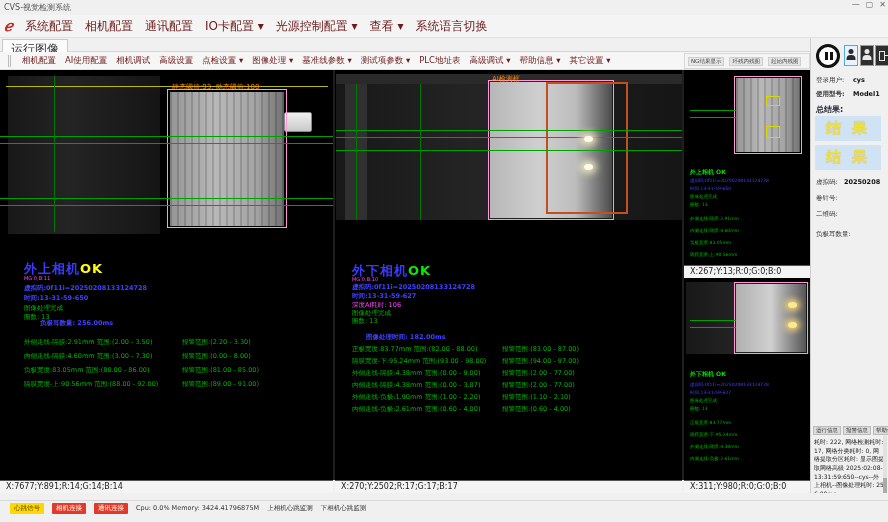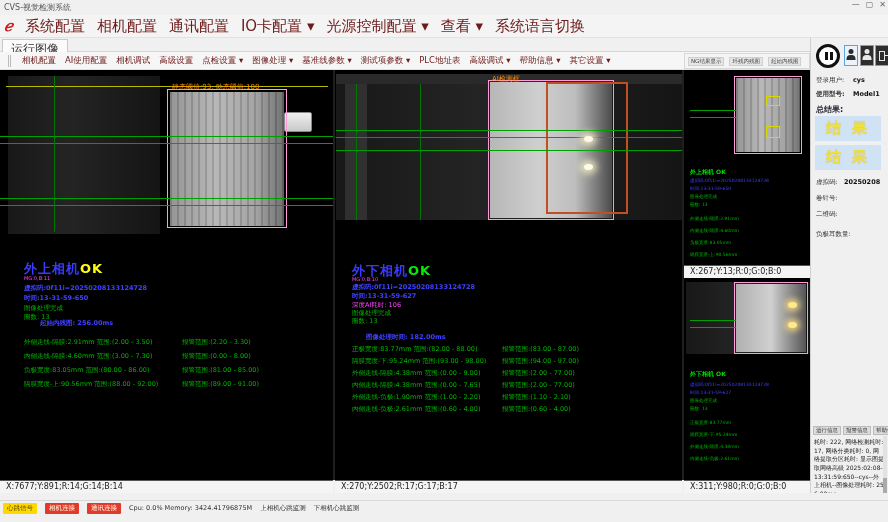--- a/index.html
+++ b/index.html
@@ -7,21 +7,21 @@
   body{font-family:"DejaVu Sans",sans-serif;}
   #app{position:relative;width:888px;height:522px;background:#f0f0f0;overflow:hidden;}
   .abs{position:absolute;}
 
   
   .titlebar{top:0;left:0;width:888px;height:15px;background:#f0f0f0;font-size:8px;color:#555;padding:2px 0 0 4px;}
   .winbtns{top:0;right:2px;height:14px;display:flex;gap:6px;font-size:8px;color:#666;}
   .winbtns span{cursor:default;}
   .menubar{top:15px;left:0;width:888px;height:23px;background:#f4f4f4;display:flex;align-items:center;gap:12px;padding-left:4px;border-bottom:1px solid #e2e2e2;}
   .logo{font-family:"DejaVu Serif",serif;font-style:italic;font-weight:bold;font-size:15px;color:#c22;line-height:1;}
-  .menu-item{font-size:15px;color:#6d1a1a;white-space:nowrap;}
+  .menu-item{font-size:12px;color:#6d1a1a;white-space:nowrap;}
   .tabrow{top:38px;left:0;width:810px;height:14px;border-bottom:1px solid #d5d5d5;background:#f0f0f0;}
   .tab{display:inline-block;margin-left:2px;font-size:12px;color:#333;background:#fbfbfb;border:1px solid #c9c9c9;border-bottom:none;padding:1px 8px 2px;}
   .toolbar{top:52px;left:0;width:810px;height:18px;background:#f6f6f6;border-bottom:1px solid #e0e0e0;display:flex;align-items:center;gap:9px;padding-left:8px;}
   .tool-item{font-size:8.5px;color:#6d1a1a;white-space:nowrap;}
   .grip{width:3px;height:12px;border-left:1px solid #bbb;border-right:1px solid #bbb;margin-right:2px;}
 
   
   .main{top:70px;left:0;width:810px;height:410px;background:#000;overflow:hidden;}
   .vsep{position:absolute;top:0;height:410px;width:2px;background:#1f1f1f;}
 
@@ -79,21 +79,21 @@
   .sb-total{position:absolute;font-size:8px;font-weight:bold;color:#223;white-space:nowrap;}
   .resultblk{position:absolute;left:4px;width:66px;height:25px;background:#cfe3f5;color:#ede23c;font-size:15px;font-weight:bold;text-align:center;line-height:25px;letter-spacing:3px;text-shadow:0 0 1px #caa;}
   .logtabs{position:absolute;left:2px;display:flex;gap:2px;}
   .logtabs span{font-size:5.5px;color:#333;background:#dcdcdc;border:1px solid #bbb;padding:0 2px;white-space:nowrap;}
   .logtext{position:absolute;left:3px;width:70px;font-size:6px;line-height:1.45;color:#222;word-break:break-all;}
   .sb-scroll{position:absolute;right:1px;width:4px;background:#e2e2e2;}
   .sb-thumb{position:absolute;right:1px;width:4px;background:#aaa;}
 
   
   .statusgap{top:493px;left:0;width:888px;height:7px;background:#f0f0f0;}
-  .statusbar{top:500px;left:0;width:888px;height:15px;background:#f0f0f0;border-top:1px solid #d8d8d8;display:flex;align-items:center;gap:8px;padding-left:3px;}
+  .statusbar{top:500px;left:0;width:888px;height:15px;background:#f0f0f0;border-top:1px solid #d8d8d8;display:flex;align-items:center;gap:8px;padding-left:10px;}
   .badge{font-size:6.5px;padding:1px 4px;border-radius:1px;white-space:nowrap;}
   .badge.yellow{background:#ffd800;color:#5a4a00;}
   .badge.red{background:#e23a2a;color:#ffe;}
   .stat-text{font-size:6.5px;color:#333;white-space:nowrap;}
 </style>
 </head>
 <body>
 
 <div id="app">
 
@@ -163,21 +163,21 @@
 
     <div>
       <div class="cam-title" style="left:24px;top:190px;">
         <span>外上相机</span><span class="ok-y">OK</span>
       </div>
       <div class="t-mini" style="left:24px;top:205px;">MG:0,B:11</div>
       <div class="t-blue" style="left:24px;top:214px;">虚拟码:0f11i=20250208133124728</div>
       <div class="t-blue" style="left:24px;top:224px;">时间:13-31-59-650</div>
       <div class="t-green" style="left:24px;top:234px;">图像处理完成</div>
       <div class="t-green" style="left:24px;top:243px;">圈数: 13</div>
-      <div class="t-blue" style="left:40px;top:249px;">起始内残图: 256.00ms</div>
+      <div class="t-blue" style="left:40px;top:249px;">负极耳数量: 256.00ms</div>
       <div class="mrow" style="left:24px;top:268px;">
         <span>外侧走线-隔膜:2.91mm 范围:(2.00 - 3.50)</span>
         <span class="warn">报警范围:(2.20 - 3.30)</span>
       </div>
       <div class="mrow" style="left:24px;top:282px;">
         <span>内侧走线-隔膜:4.60mm 范围:(3.00 - 7.30)</span>
         <span class="warn">报警范围:(0.00 - 8.00)</span>
       </div>
       <div class="mrow" style="left:24px;top:296px;">
         <span>负极宽度:83.05mm 范围:(80.00 - 86.00)</span>
@@ -223,21 +223,21 @@
       </div>
       <div class="mrow mrow2" style="left:352px;top:287px;">
         <span>隔膜宽度-下:95.24mm 范围:(93.00 - 98.00)</span>
         <span class="warn">报警范围:(94.00 - 97.00)</span>
       </div>
       <div class="mrow mrow2" style="left:352px;top:299px;">
         <span>外侧走线-隔膜:4.38mm 范围:(0.00 - 9.00)</span>
         <span class="warn">报警范围:(2.00 - 77.00)</span>
       </div>
       <div class="mrow mrow2" style="left:352px;top:311px;">
-        <span>内侧走线-隔膜:4.38mm 范围:(0.00 - 7.65)</span>
+        <span>内侧走线-隔膜:4.38mm 范围:(0.00 - 3.87)</span>
         <span class="warn">报警范围:(2.00 - 77.00)</span>
       </div>
       <div class="mrow mrow2" style="left:352px;top:323px;">
         <span>外侧走线-负极:1.90mm 范围:(1.00 - 2.20)</span>
         <span class="warn">报警范围:(1.10 - 2.10)</span>
       </div>
       <div class="mrow mrow2" style="left:352px;top:335px;">
         <span>内侧走线-负极:2.61mm 范围:(0.60 - 4.00)</span>
         <span class="warn">报警范围:(0.60 - 4.00)</span>
       </div>

